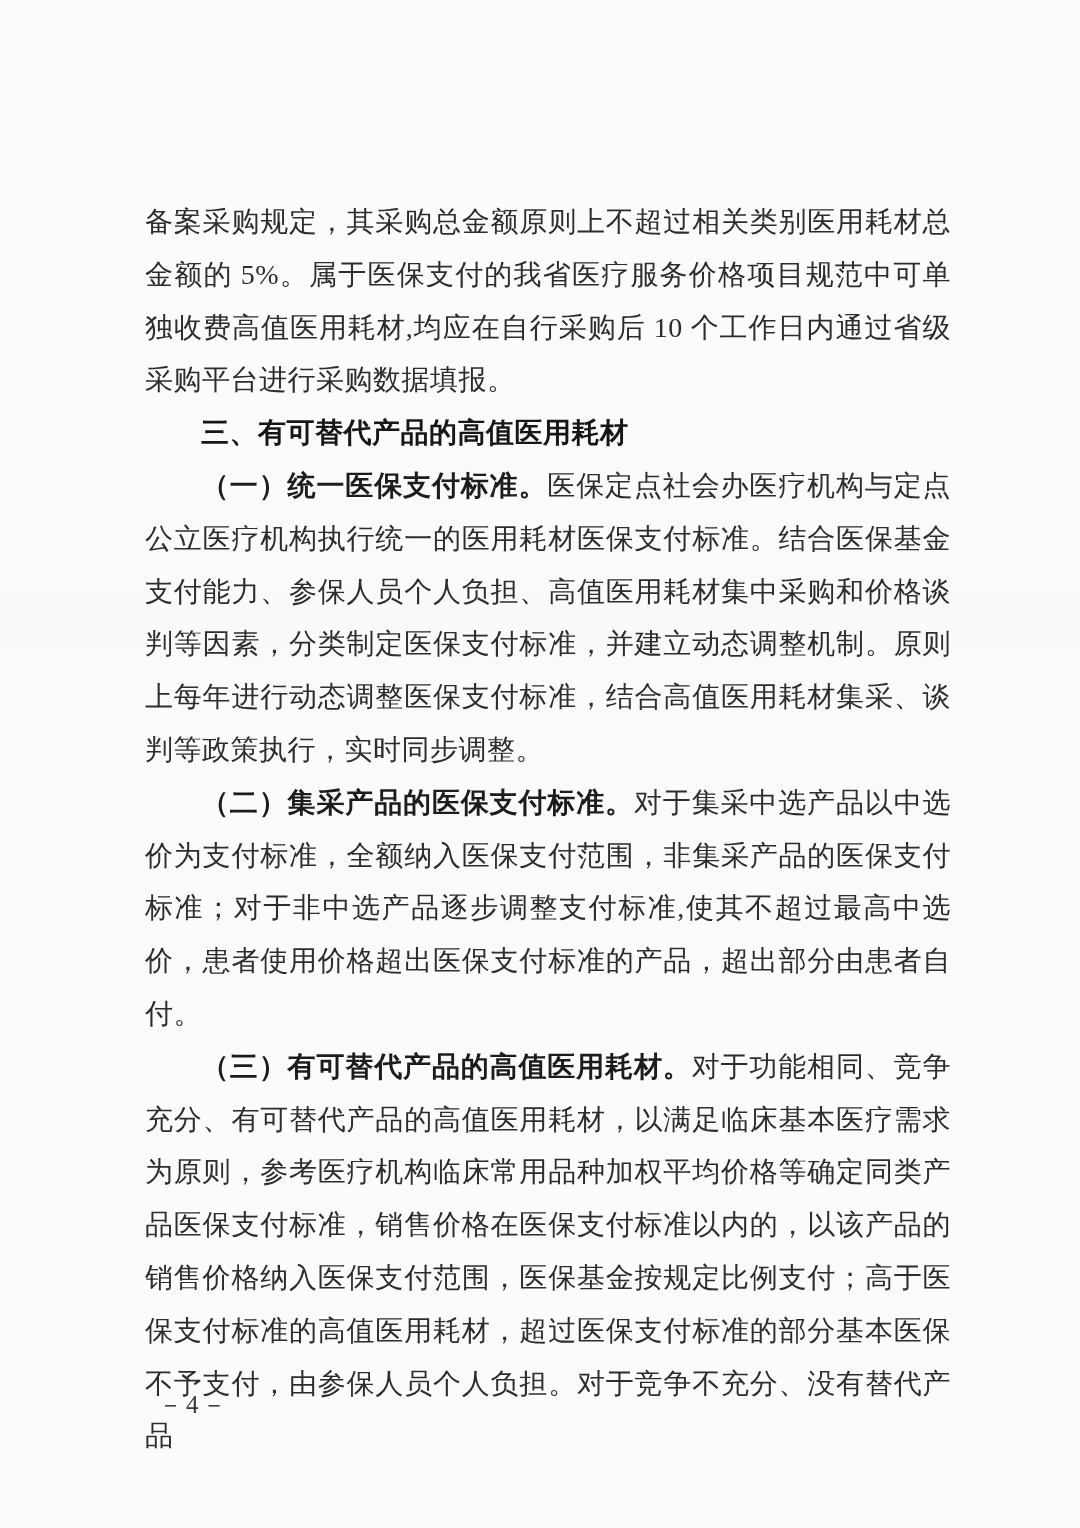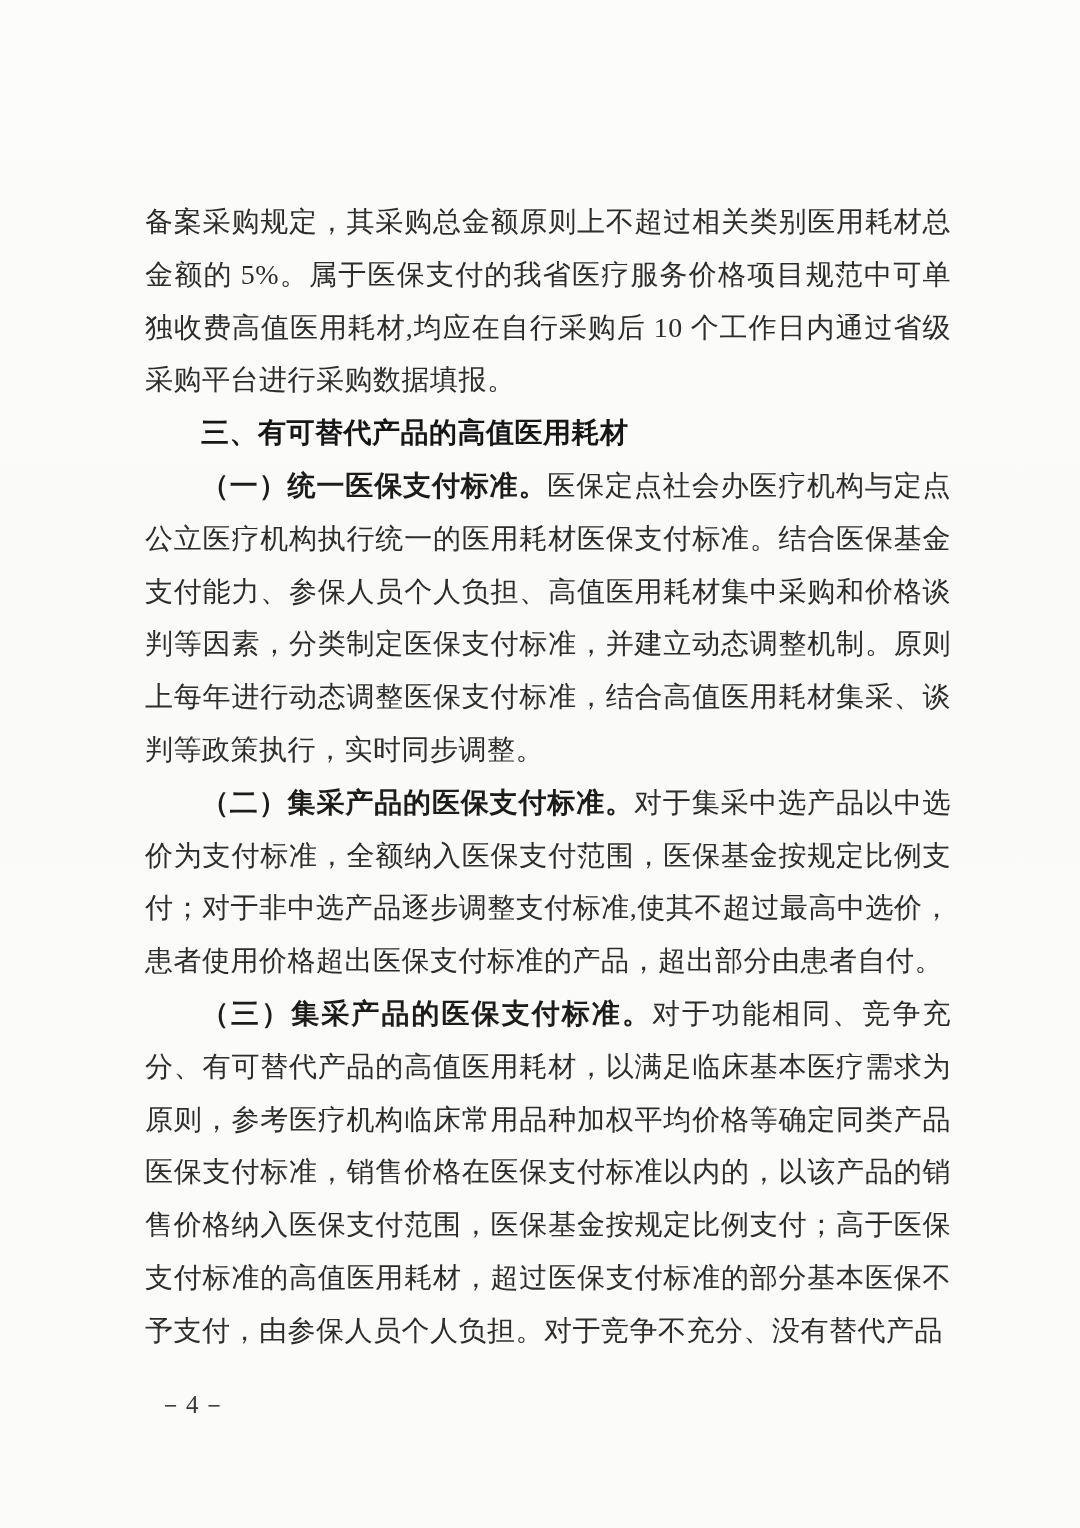--- a/index.html
+++ b/index.html
@@ -65,21 +65,21 @@
 <div class="page">
 
   <div class="doc-body">
 
     <p class="para no-indent"><span>备案采购规定，其采购总金额原则上不超过相关类别医用耗材总金额的 5%。属于医保支付的我省医疗服务价格项目规范中可单独收费高值医用耗材,均应在自行采购后 10 个工作日内通过省级采购平台进行采购数据填报。</span></p>
 
     <p class="heading"><span>三、有可替代产品的高值医用耗材</span></p>
 
     <p class="para"><span class="lead">（一）统一医保支付标准。</span><span>医保定点社会办医疗机构与定点公立医疗机构执行统一的医用耗材医保支付标准。结合医保基金支付能力、参保人员个人负担、高值医用耗材集中采购和价格谈判等因素，分类制定医保支付标准，并建立动态调整机制。原则上每年进行动态调整医保支付标准，结合高值医用耗材集采、谈判等政策执行，实时同步调整。</span></p>
 
-    <p class="para"><span class="lead">（二）集采产品的医保支付标准。</span><span>对于集采中选产品以中选价为支付标准，全额纳入医保支付范围，医保基金按规定比例支付；对于非中选产品逐步调整支付标准,使其不超过最高中选价，患者使用价格超出医保支付标准的产品，超出部分由患者自付。</span></p>
+    <p class="para"><span class="lead">（二）集采产品的医保支付标准。</span><span>对于集采中选产品以中选价为支付标准，全额纳入医保支付范围，非集采产品的医保支付标准；对于非中选产品逐步调整支付标准,使其不超过最高中选价，患者使用价格超出医保支付标准的产品，超出部分由患者自付。</span></p>
 
-    <p class="para"><span class="lead">（三）集采产品的医保支付标准。</span><span>对于功能相同、竞争充分、有可替代产品的高值医用耗材，以满足临床基本医疗需求为原则，参考医疗机构临床常用品种加权平均价格等确定同类产品医保支付标准，销售价格在医保支付标准以内的，以该产品的销售价格纳入医保支付范围，医保基金按规定比例支付；高于医保支付标准的高值医用耗材，超过医保支付标准的部分基本医保不予支付，由参保人员个人负担。对于竞争不充分、没有替代产品</span></p>
+    <p class="para"><span class="lead">（三）有可替代产品的高值医用耗材。</span><span>对于功能相同、竞争充分、有可替代产品的高值医用耗材，以满足临床基本医疗需求为原则，参考医疗机构临床常用品种加权平均价格等确定同类产品医保支付标准，销售价格在医保支付标准以内的，以该产品的销售价格纳入医保支付范围，医保基金按规定比例支付；高于医保支付标准的高值医用耗材，超过医保支付标准的部分基本医保不予支付，由参保人员个人负担。对于竞争不充分、没有替代产品</span></p>
 
   </div>
 
   <div class="page-number">－4－</div>
 
 </div>
 
 </body></html>

